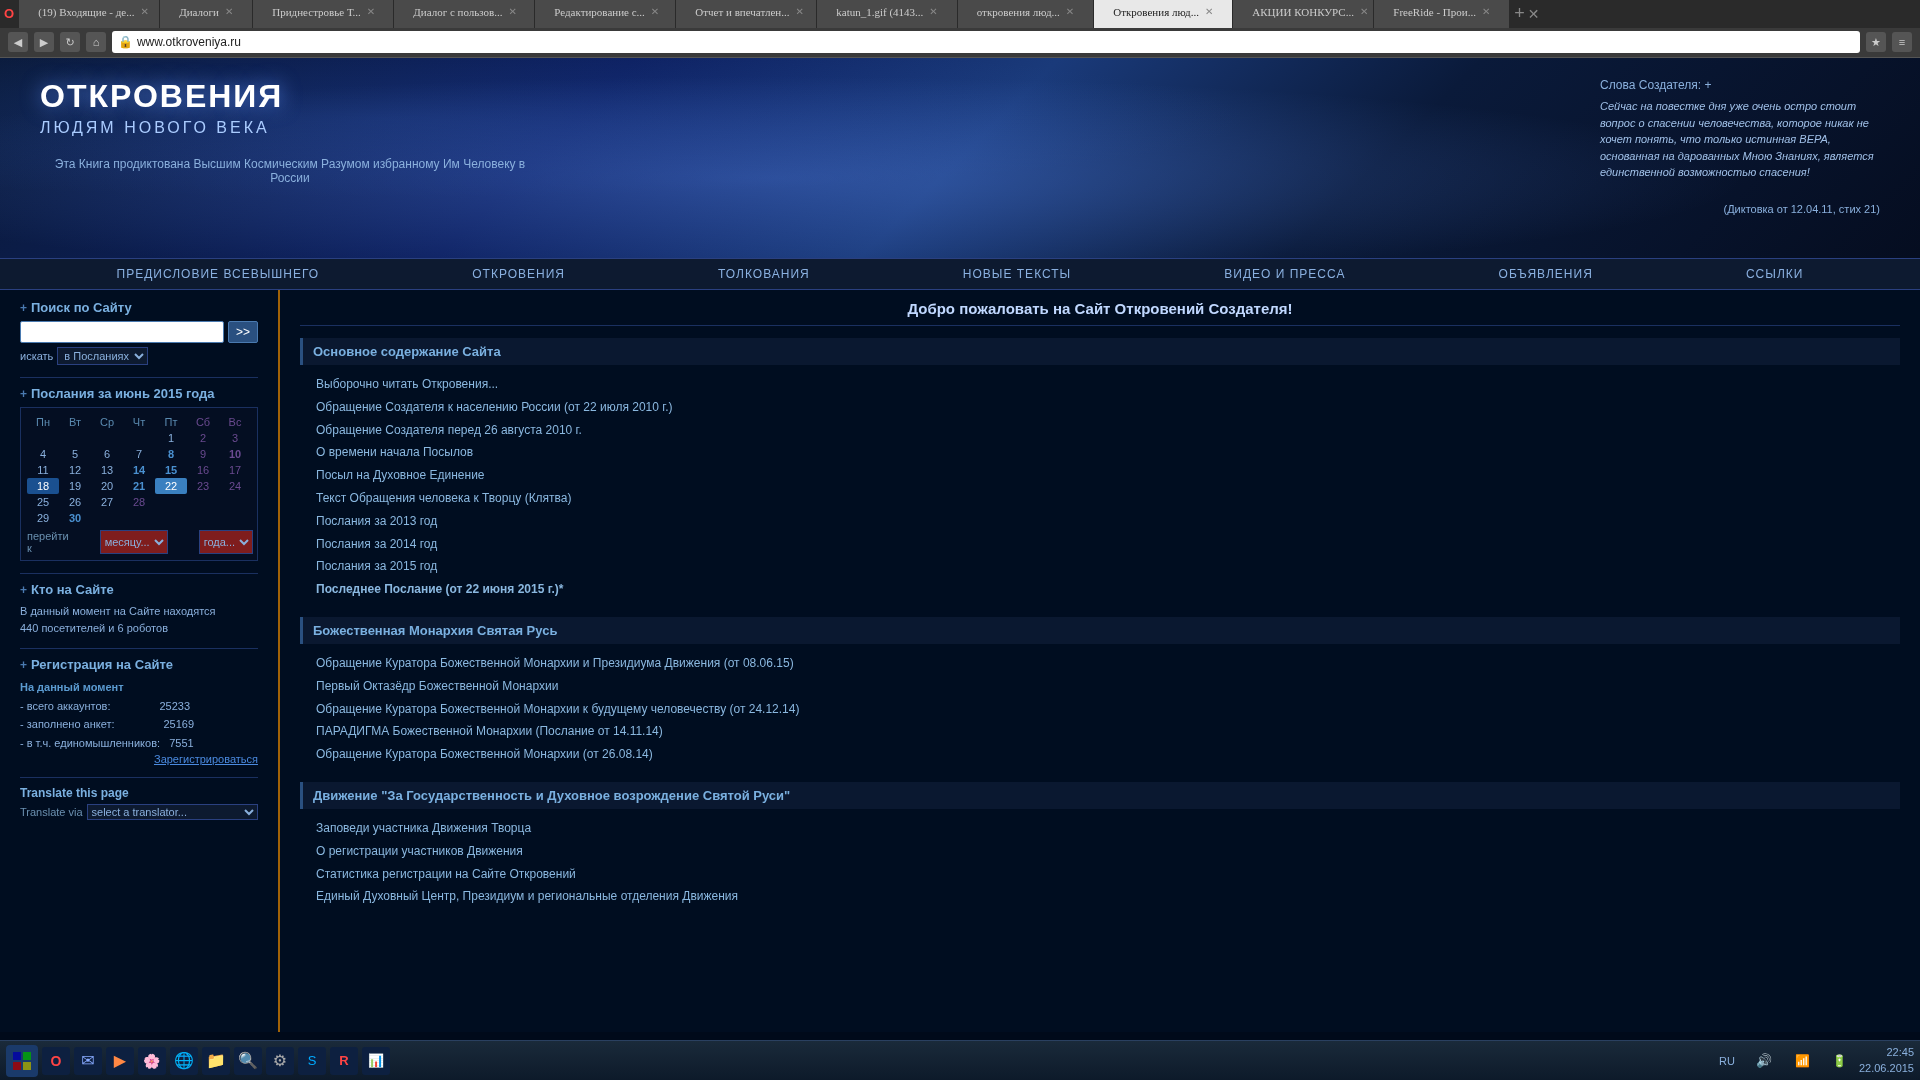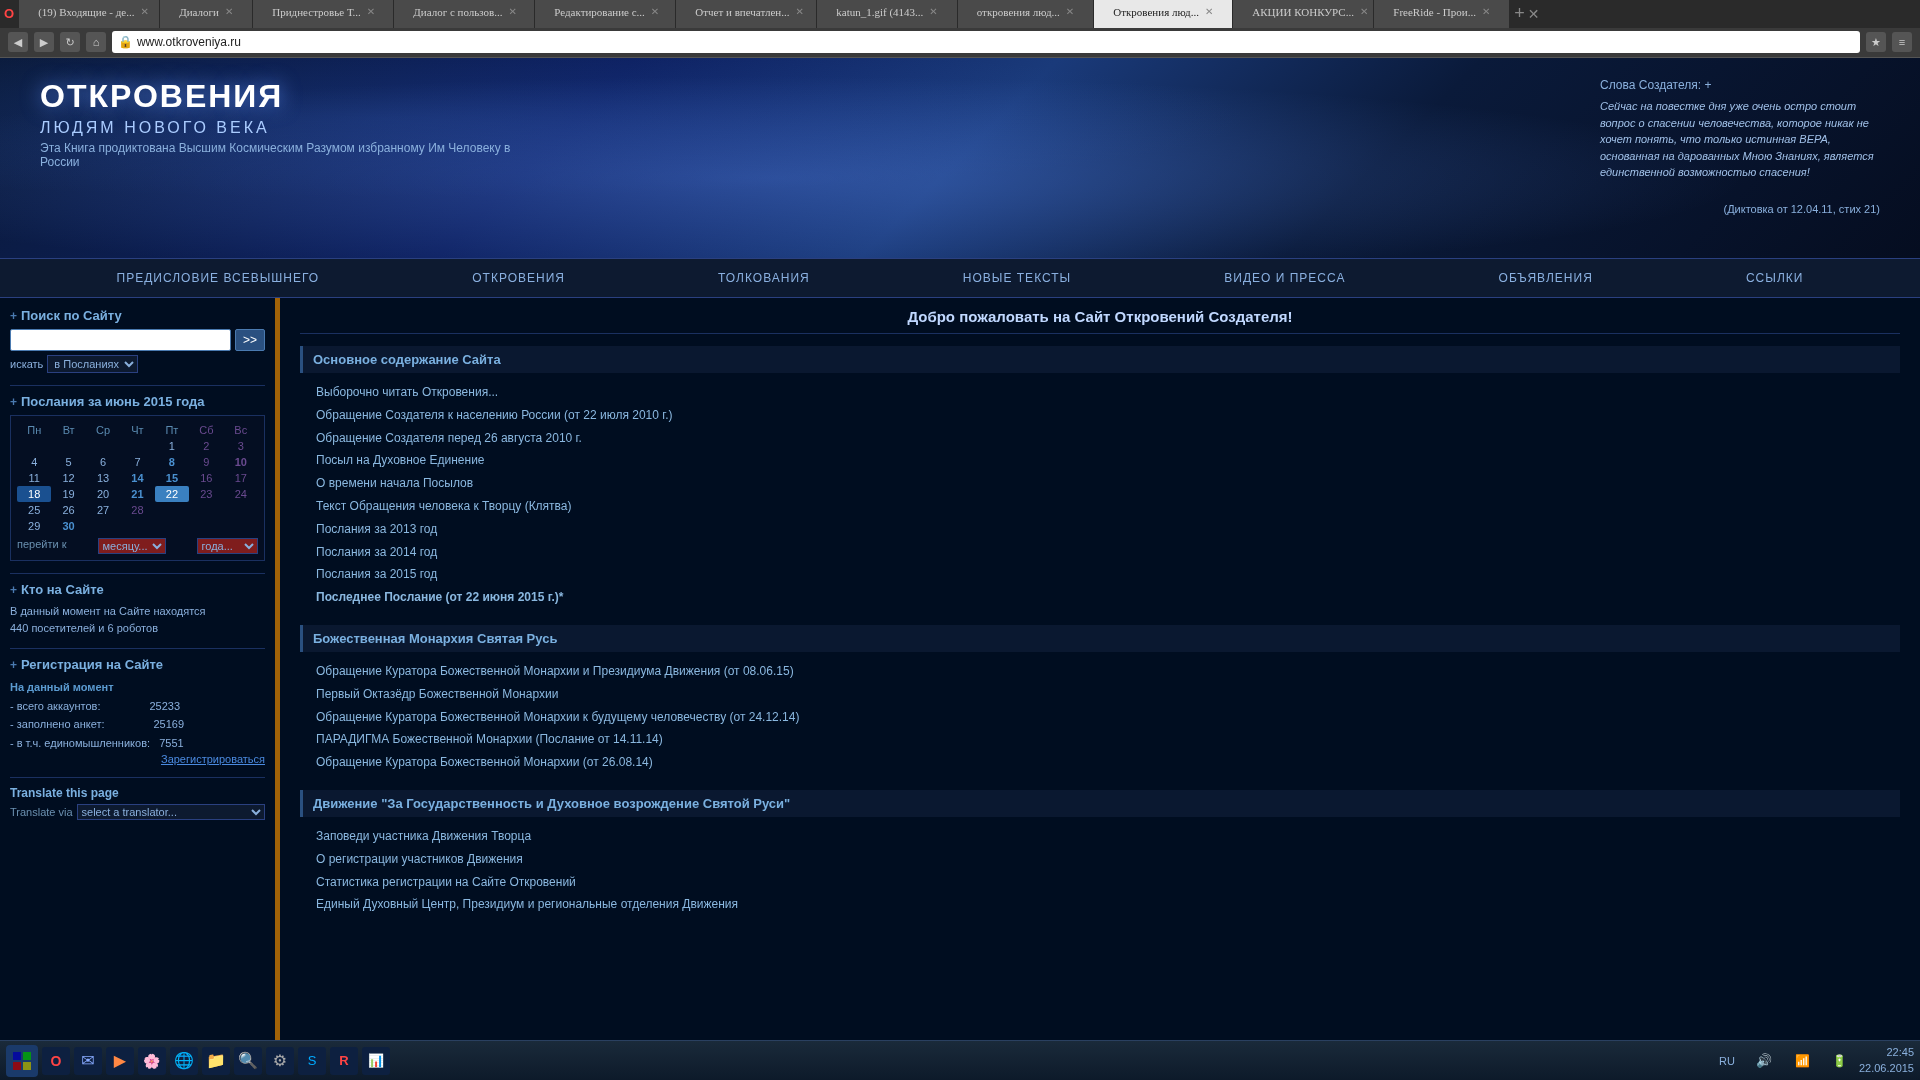--- a/index.html
+++ b/index.html
@@ -121,22 +121,23 @@
     }
     .header-title-sub {
       font-size: 16px;
       color: #aaccff;
       letter-spacing: 3px;
       margin-top: 4px;
     }
     .header-desc {
       font-size: 12px;
       color: #8ab0dd;
-      margin-top: 4px;
+      margin-top: 20px;
       max-width: 500px;
+      text-align: center;
     }
     .header-quote {
       position: absolute;
       right: 40px;
       top: 20px;
       z-index: 1;
       max-width: 280px;
       text-align: left;
     }
     .header-quote-label {
@@ -158,21 +159,21 @@
     }
 
     
     .main-nav {
       background: #0d1a30;
       border-top: 1px solid #2a4080;
       border-bottom: 1px solid #2a4080;
       display: flex;
       align-items: center;
       justify-content: space-around;
-      height: 40px;
+      height: 32px;
       padding: 0 40px;
     }
     .nav-item {
       color: #8ab0e0;
       font-size: 12px;
       cursor: pointer;
       letter-spacing: 1px;
       padding: 0 10px;
     }
 
@@ -180,22 +181,22 @@
     .main-content {
       display: flex;
       height: calc(1080px - 58px - 200px - 40px - 40px);
       background: #000d20;
     }
 
     
     .sidebar {
       width: 280px;
       min-width: 280px;
-      padding: 10px 10px;
-      border-right: 5px solid #a16207;
+      padding: 10px 20px;
+      border-right: 2px solid #a16207;
       overflow-y: auto;
     }
     .sidebar-section {
       margin-bottom: 12px;
     }
     .sidebar-section-title {
       color: #7ab0e0;
       font-size: 13px;
       font-weight: bold;
       margin-bottom: 6px;
@@ -691,22 +692,22 @@
     <div class="welcome-title">Добро пожаловать на Сайт Откровений Создателя!</div>
 
     <div class="content-section">
       <div class="content-section-header">
         <span>Основное содержание Сайта</span>
       </div>
       <div class="content-links">
         <a class="content-link">Выборочно читать Откровения...</a>
         <a class="content-link">Обращение Создателя к населению России (от 22 июля 2010 г.)</a>
         <a class="content-link">Обращение Создателя перед 26 августа 2010 г.</a>
+        <a class="content-link">О времени начала Посылов</a>
         <a class="content-link">Посыл на Духовное Единение</a>
-        <a class="content-link">О времени начала Посылов</a>
         <a class="content-link">Текст Обращения человека к Творцу (Клятва)</a>
         <a class="content-link">Послания за 2013 год</a>
         <a class="content-link">Послания за 2014 год</a>
         <a class="content-link">Послания за 2015 год</a>
         <a class="content-link bold">Последнее Послание (от 22 июня 2015 г.)*</a>
       </div>
     </div>
 
     <div class="content-section">
       <div class="content-section-header">

